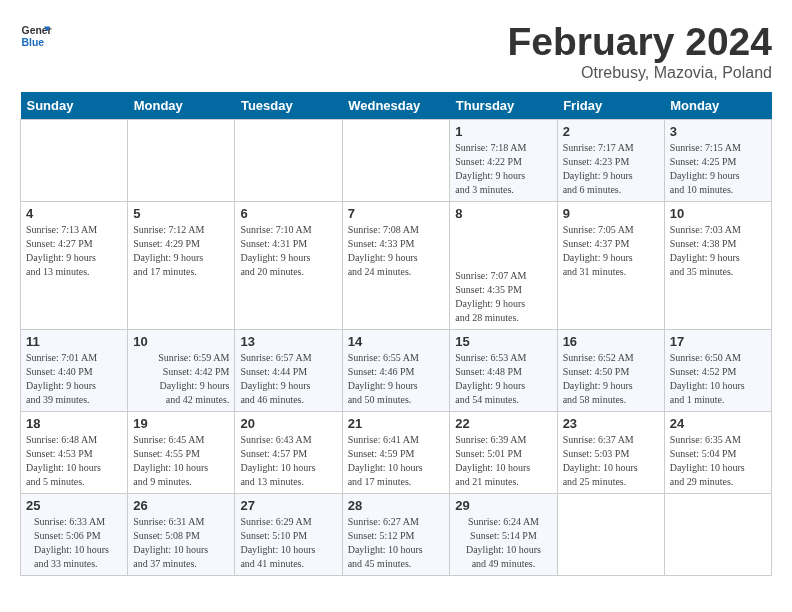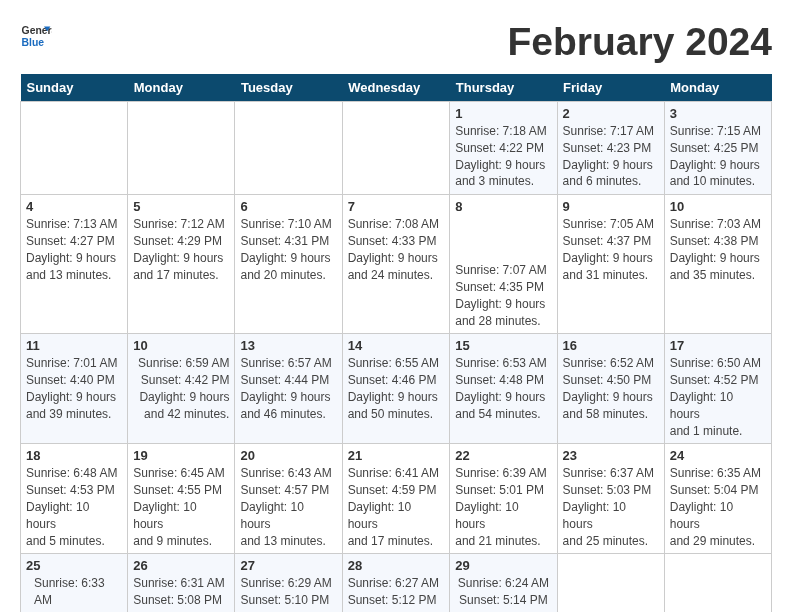--- a/index.html
+++ b/index.html
@@ -36,21 +36,21 @@
     .subtitle {
       font-size: 16px;
       color: #555;
     }
     table {
       width: 100%;
       border-collapse: collapse;
       font-size: 11px;
     }
     thead tr th {
-      background-color: #0c4a6e;
+      background-color: #0369a1;
       color: #fff;
       text-align: left;
       padding: 6px 6px;
       font-size: 13px;
       font-weight: bold;
     }
     tbody tr td {
       border: 1px solid #ccc;
       vertical-align: top;
       padding: 4px 5px;
@@ -66,39 +66,41 @@
     .day-number {
       font-size: 13px;
       font-weight: bold;
       color: #333;
       display: block;
       margin-bottom: 2px;
     }
     .day-detail {
       color: #444;
       line-height: 1.4;
-      font-size: 12px;
+      font-size: 10px;
+      font-family: Liberation Serif, serif;
     }
     .empty-cell {
       background: #fff !important;
     }
   </style>
 </head>
 <body>
 
 <div class="header-area">
   <div class="logo">
     <svg class="logo-icon" viewBox="0 0 40 40">
       <text x="2" y="18" font-size="13" font-weight="bold" fill="#333">General</text>
       <text x="2" y="32" font-size="13" font-weight="bold" fill="#1a6bbf">Blue</text>
       <polygon points="30,8 38,8 34,14" fill="#1a6bbf"></polygon>
     </svg>
   </div>
   <div class="title-area">
     <div class="main-title">February 2024</div>
+    <div class="subtitle">Otrebusy, Mazovia, Poland</div>
   </div>
 </div>
 
 <table>
   <thead>
     <tr>
       <th>Sunday</th>
       <th>Monday</th>
       <th>Tuesday</th>
       <th>Wednesday</th>

